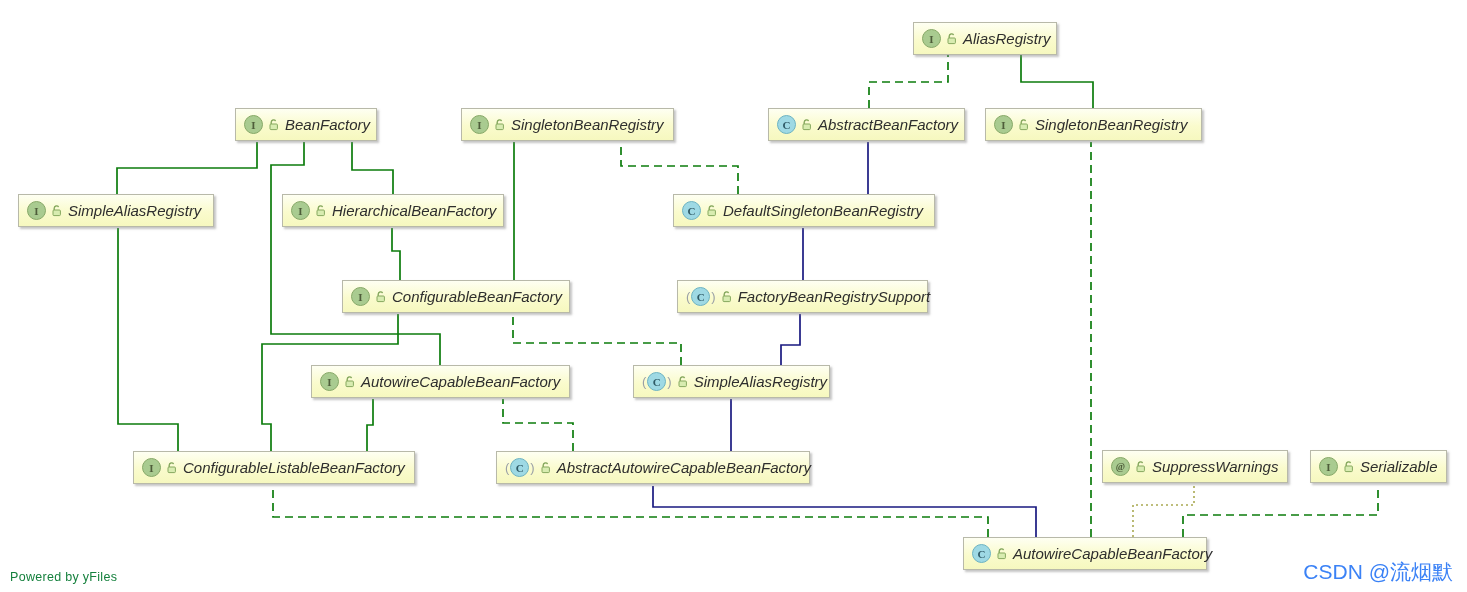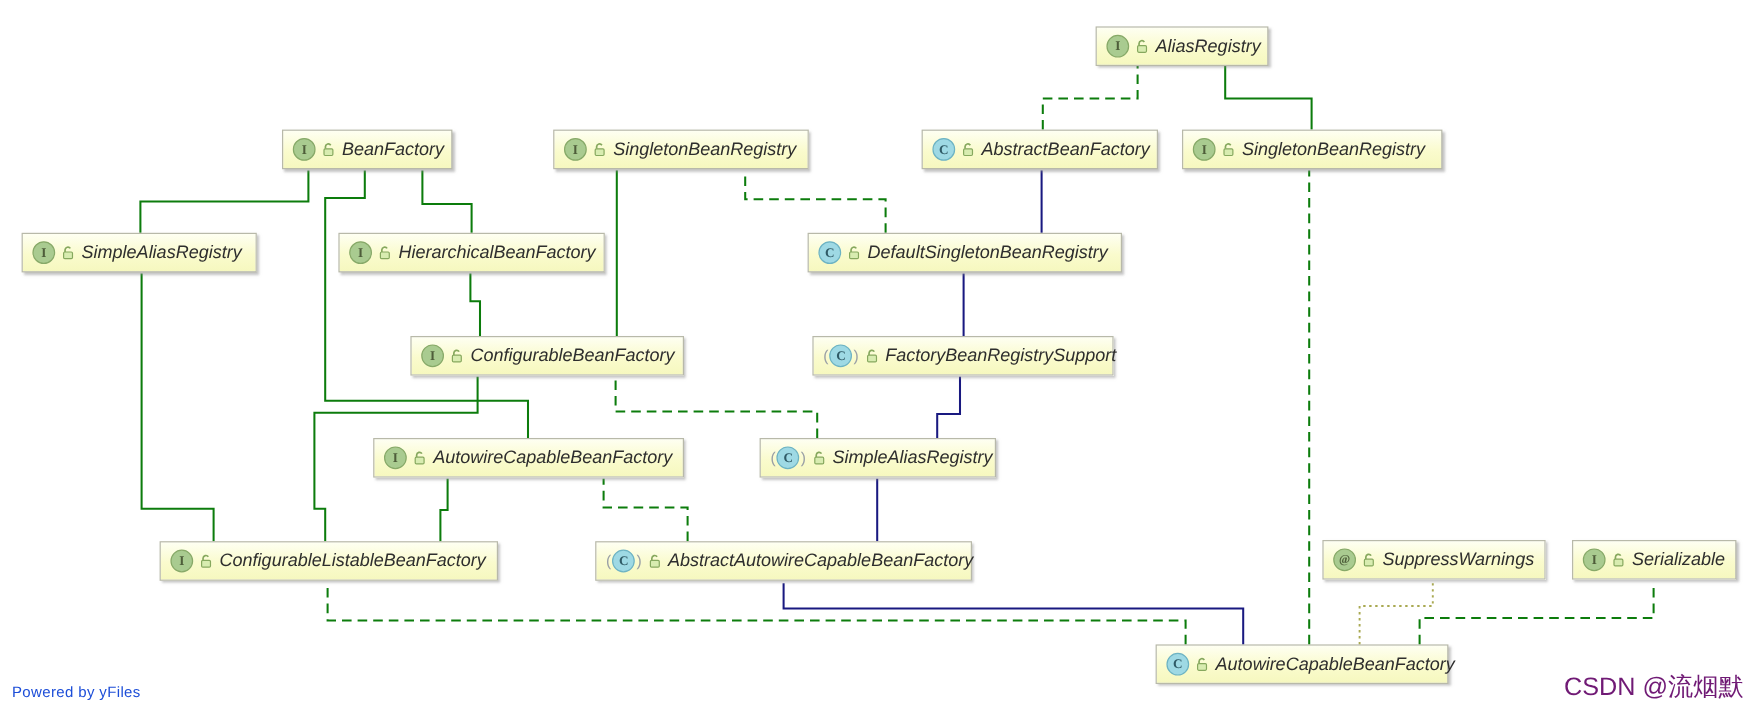--- a/index.html
+++ b/index.html
@@ -27,22 +27,22 @@
     font:bold 11px "Liberation Serif",serif;
   }
   .badge.iface{background:#a9cb90;border:1px solid #87a968;color:#4e5d3a;}
   .badge.cls{background:#9ed9e4;border:1px solid #6db3c3;color:#2f5a66;}
   .badge.anno{background:#a9cb90;border:1px solid #87a968;color:#4e5d3a;font-size:10px;}
   .badgewrap{display:flex;align-items:center;flex:0 0 auto;}
   .badgewrap.abstract::before{content:"(";color:#9aa0a6;font-size:13px;margin-right:1px;}
   .badgewrap.abstract::after{content:")";color:#9aa0a6;font-size:13px;margin-left:1px;}
   .lock{flex:0 0 auto;display:flex;align-items:center;}
   .lbl{flex:0 0 auto;font-style:italic;}
-  .powered{position:absolute;left:10px;bottom:8px;z-index:3;font-size:12.5px;color:#1d4ed8;letter-spacing:.3px;}
-  .watermark{position:absolute;right:14px;bottom:6px;z-index:3;font-size:21px;color:#701a75;}
+  .powered{position:absolute;left:10px;bottom:8px;z-index:3;font-size:12.5px;color:#15803d;letter-spacing:.3px;}
+  .watermark{position:absolute;right:14px;bottom:6px;z-index:3;font-size:21px;color:#3b82f6;}
 </style>
 </head>
 <body>
 
 <svg class="edges" width="1467" height="592" viewBox="0 0 1467 592">
   <defs>
     <marker id="ag" viewBox="0 0 10 9" refX="10" refY="4.5" markerUnits="userSpaceOnUse" markerWidth="10" markerHeight="9" orient="auto">
       <path d="M0,0 L10,4.5 L0,9 Z" fill="#0c7c0c"></path>
     </marker>
     <marker id="an" viewBox="0 0 10 9" refX="10" refY="4.5" markerUnits="userSpaceOnUse" markerWidth="10" markerHeight="9" orient="auto">

